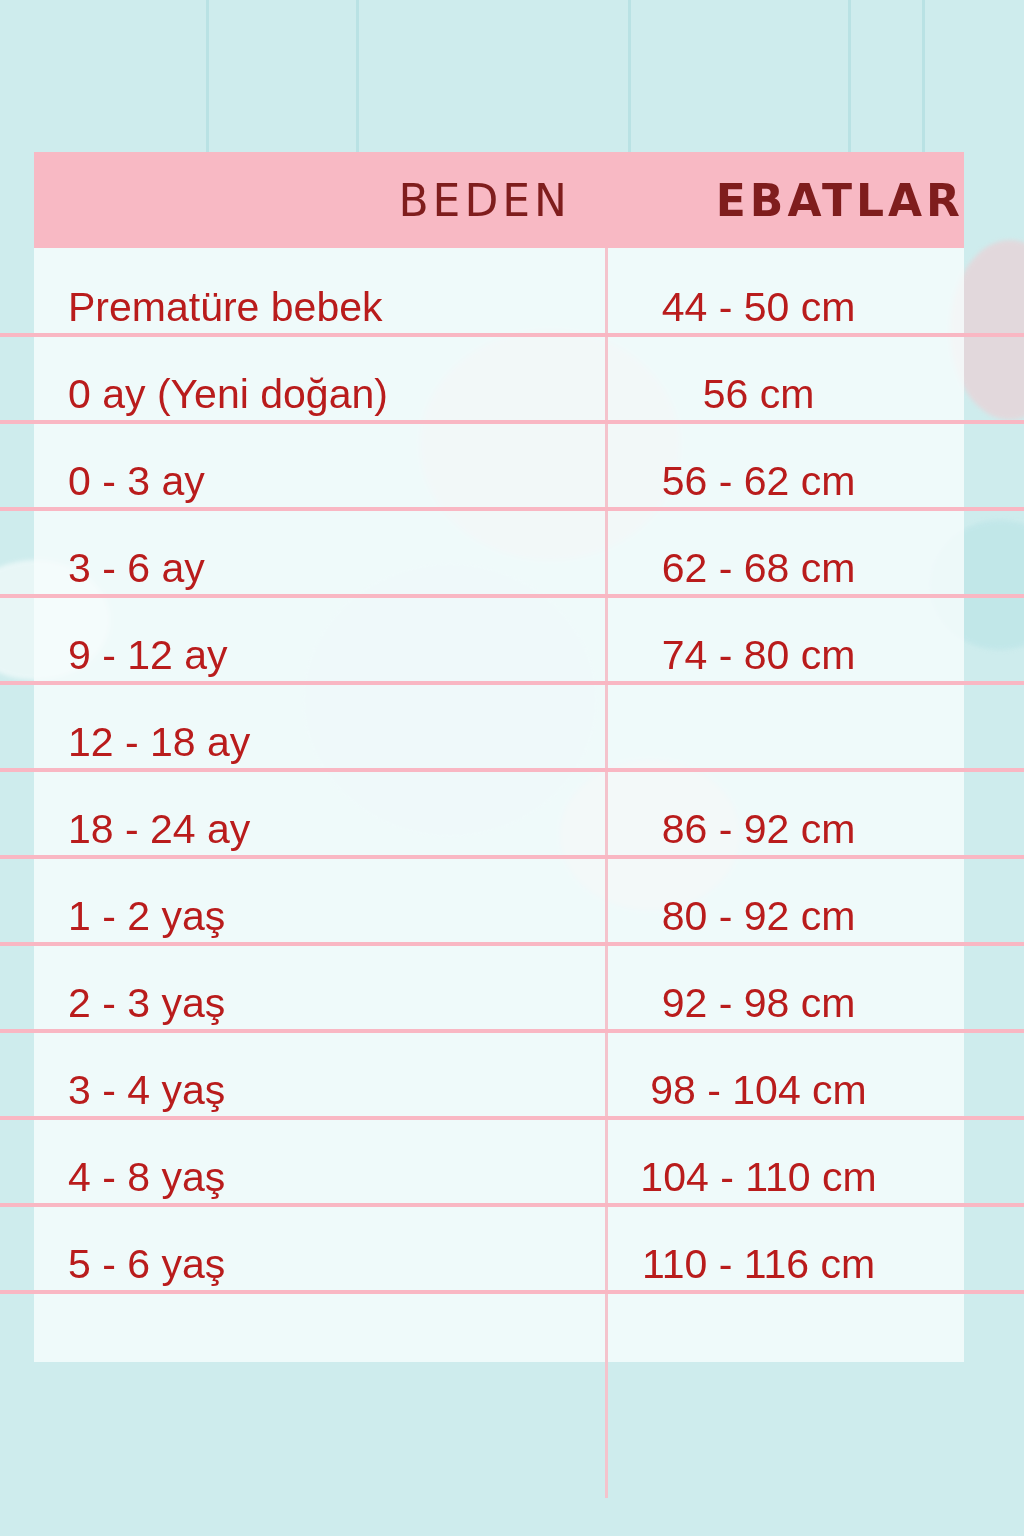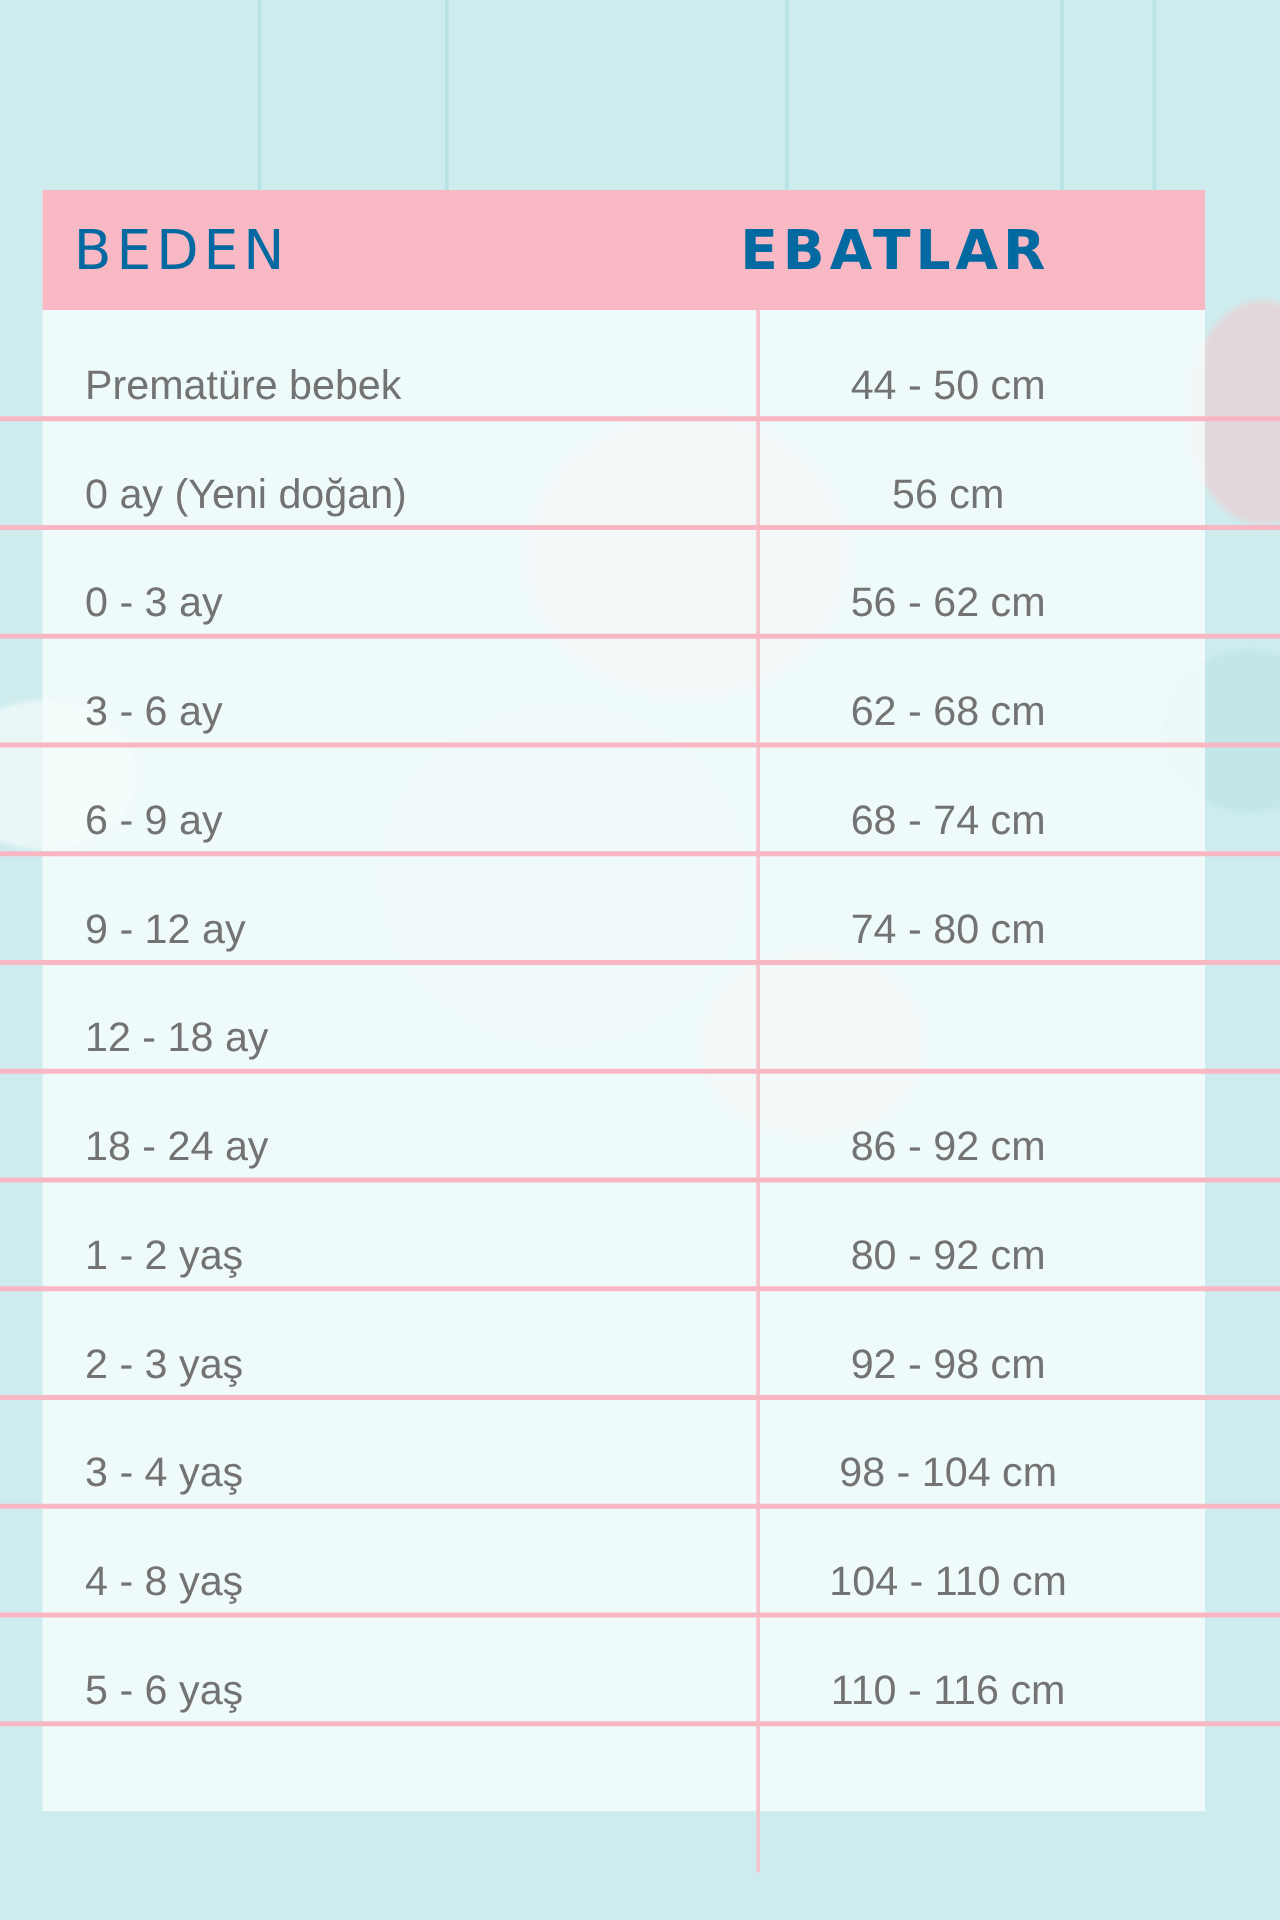--- a/index.html
+++ b/index.html
@@ -47,24 +47,23 @@
   .table-header {
     display: flex;
     background: #f8b9c4;
     height: 96px;
     align-items: center;
   }
   .th {
     font-family: "DejaVu Sans", sans-serif;
     font-size: 44px;
     letter-spacing: 4px;
-    color: #0369a1;
-    text-align: left;
+    color: #7f1d1d;
+    text-align: right;
     font-weight: 400;
-    padding-left: 25px;
   }
   .th.left  { width: 537px; }
   .th.right { width: 393px; font-weight: bold; }
 
   .table-body {
     padding-bottom: 0;
   }
   .row {
     display: flex;
     align-items: center;
@@ -74,22 +73,22 @@
   .row + .row::before {
     content: "";
     position: absolute;
     left: -34px;
     right: -62px;
     top: -2px;
     height: 4px;
     background: #f9b7c3;
   }
   .cell {
-    font-size: 33px;
-    color: #737373;
+    font-size: 41px;
+    color: #b91c1c;
     box-sizing: border-box;
     margin-top: 32px;
   }
   .cell.size {
     width: 537px;
     padding-left: 34px;
     text-align: left;
   }
   .cell.measure {
     width: 393px;
@@ -156,24 +155,20 @@
       </div>
       <div class="row">
         <div class="cell size">0 - 3 ay</div>
         <div class="cell measure">56 - 62 cm</div>
       </div>
       <div class="row">
         <div class="cell size">3 - 6 ay</div>
         <div class="cell measure">62 - 68 cm</div>
       </div>
       <div class="row">
-        <div class="cell size">6 - 9 ay</div>
-        <div class="cell measure">68 - 74 cm</div>
-      </div>
-      <div class="row">
         <div class="cell size">9 - 12 ay</div>
         <div class="cell measure">74 - 80 cm</div>
       </div>
       <div class="row">
         <div class="cell size">12 - 18 ay</div>
       </div>
       <div class="row">
         <div class="cell size">18 - 24 ay</div>
         <div class="cell measure">86 - 92 cm</div>
       </div>

